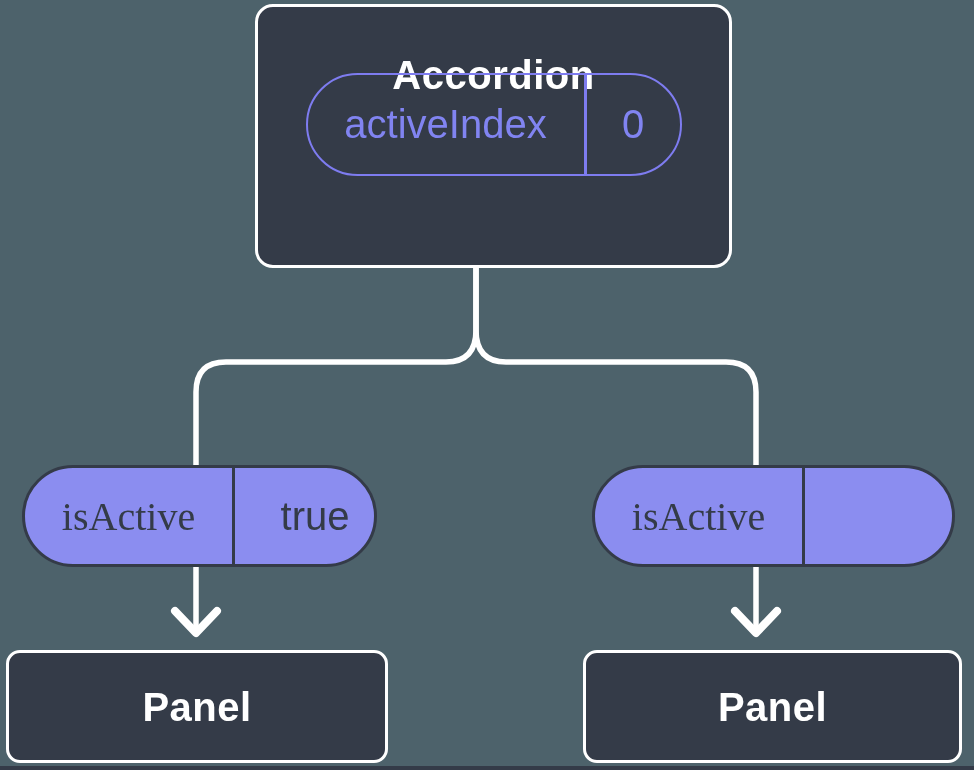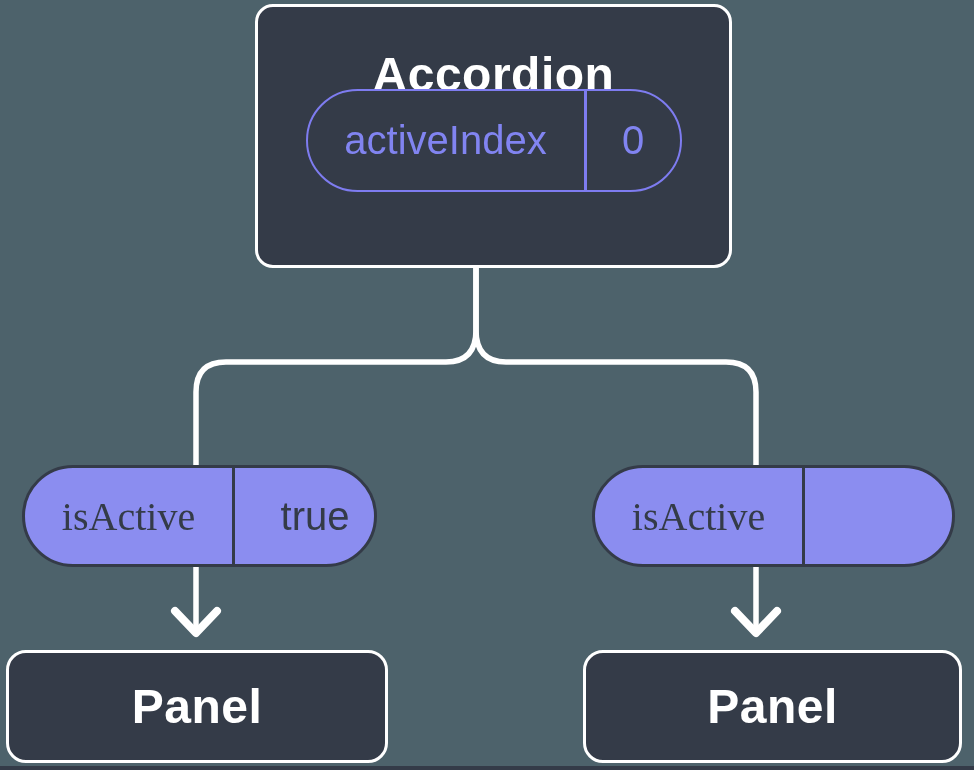--- a/index.html
+++ b/index.html
@@ -23,36 +23,36 @@
   }
   .connectors{position:absolute;left:0;top:0;width:974px;height:770px;}
 
   .node{
     position:absolute;background:var(--node-fill);
     border:3px solid var(--node-border);
     display:flex;flex-direction:column;align-items:center;
   }
   .root-node{left:255px;top:4px;width:477px;height:264px;border-radius:18px;padding-top:44px;}
   .node-title{
-    color:var(--title-text);font-size:48px;font-weight:600;
+    color:var(--title-text);font-size:40px;font-weight:600;
     line-height:48px;letter-spacing:.5px;
   }
-  .panel-node{top:650px;height:113px;border-radius:20px;justify-content:center;}
+  .panel-node{top:650px;height:113px;border-radius:14px;justify-content:center;}
   .panel-left{left:6px;width:382px;}
   .panel-right{left:583px;width:379px;}
 
   .pill{
     position:absolute;display:flex;align-items:stretch;
     border-radius:60px;overflow:hidden;
   }
   .pill-cell{display:flex;align-items:center;justify-content:center;font-size:40px;}
   .pill-divider{width:3px;align-self:stretch;}
 
   .state-pill{
-    margin-top:38px;width:376px;height:103px;
+    margin-top:22px;width:376px;height:103px;
     border:2.5px solid var(--state-outline);
     color:var(--state-text);
   }
   .state-pill .pill-cell.key{flex:1;}
   .state-pill .pill-cell.val{width:93px;}
   .state-pill .pill-divider{background:var(--state-outline);}
 
   .prop-pill{
     top:465px;height:102px;
     background:var(--pill-fill);

